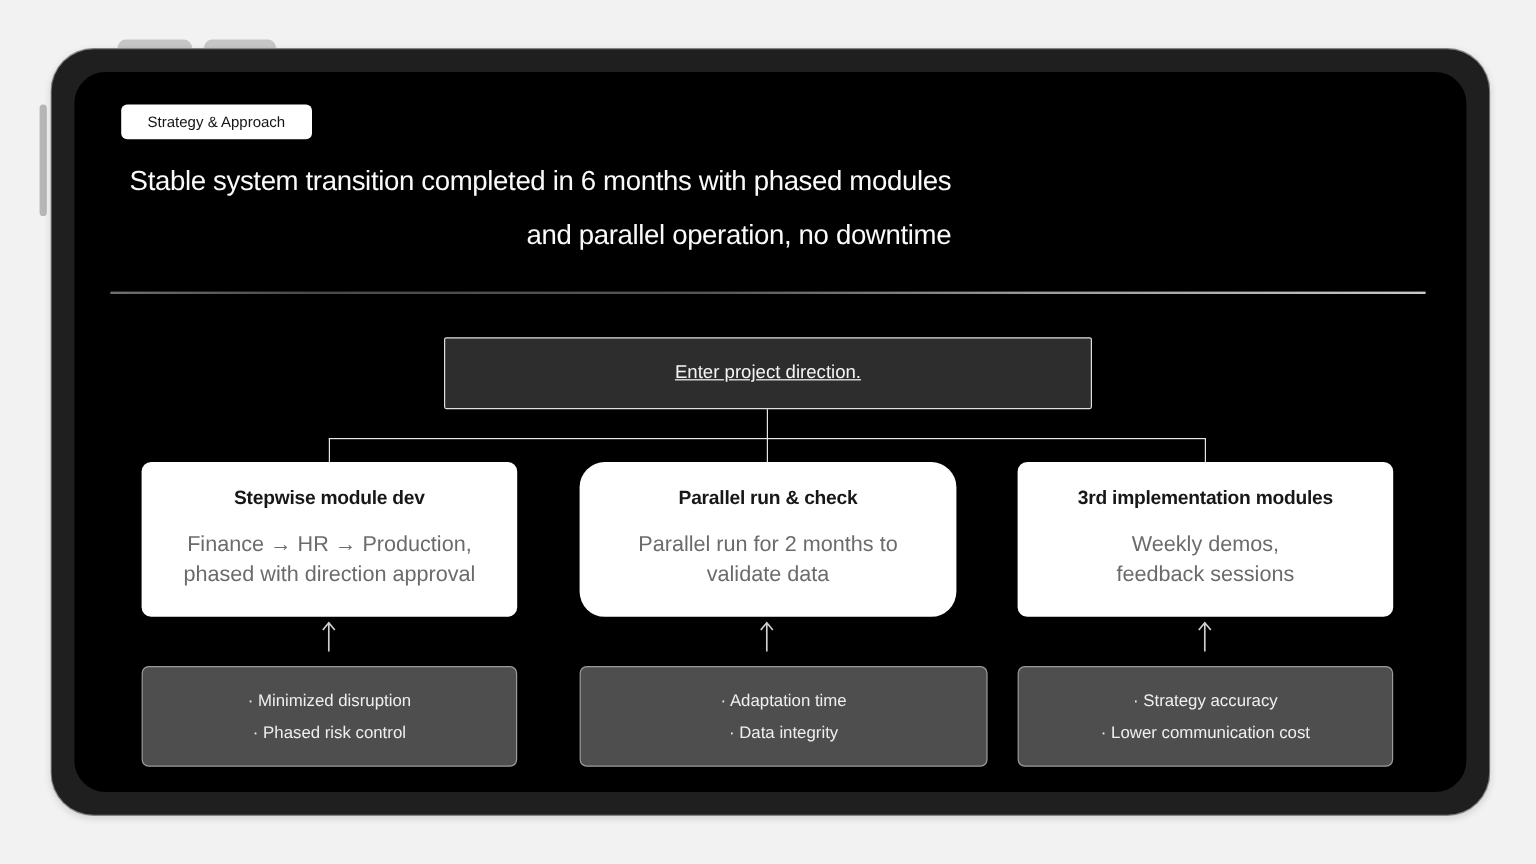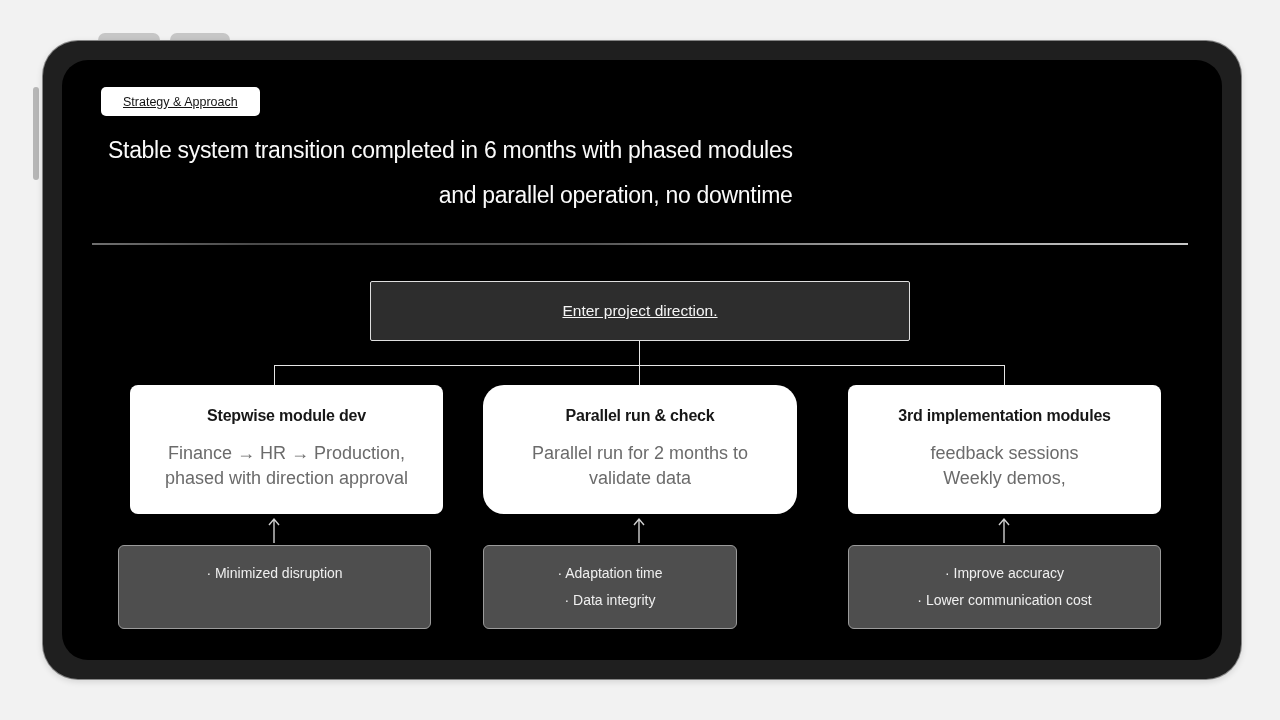--- a/index.html
+++ b/index.html
@@ -22,21 +22,21 @@
            background:#1f1f1f; border-radius:36px; z-index:2;
            border:1px solid rgba(255,255,255,0.45);
            box-shadow:0 2px 6px rgba(0,0,0,0.12); }
   #screen { position:absolute; left:62px; top:60px; width:1160px; height:600px;
             background:#000; border-radius:26px; z-index:3; }
 
   
   #badge { position:absolute; left:39px; top:27px; height:29px; padding:0 22px;
            background:#ffffff; border-radius:5px; display:flex; align-items:center;
            justify-content:center; font-size:12.5px; color:#141414;
-           box-shadow:0 1px 3px rgba(0,0,0,0.4);text-decoration:underline; }
+           box-shadow:0 1px 3px rgba(0,0,0,0.4); }
 
   
   #title { position:absolute; left:46px; top:68px; color:#fafafa; font-size:23px;
            letter-spacing:-0.3px; line-height:45px; font-weight:400; white-space:nowrap;text-align:right; }
 
   
   #divider { position:absolute; left:30px; top:183px; width:1096px; height:2px;
              background:linear-gradient(to right,#6f6f6f 0%,#4a4a4a 15%,#555555 45%,
                         #9a9a9a 70%,#c8c8c8 100%); }
 
@@ -53,36 +53,36 @@
   #conn-v-left   { left:212px; top:305px; width:1px; height:20px; }
   #conn-v-mid    { left:577px; top:305px; width:1px; height:20px; }
   #conn-v-right  { left:942px; top:305px; width:1px; height:20px; }
 
   
   .card { position:absolute; top:325px; width:313px; height:129px; background:#ffffff;
           border-radius:8px; text-align:center; }
   .card-title { margin-top:22px; font-size:16px; font-weight:700; color:#171717;
                 letter-spacing:-0.2px; }
   .card-desc  { margin-top:16px; font-size:18px; color:#6b6b6b; line-height:25px; }
-  #card-0 { left:68px;  }
+  #card-0 { left:56px;  }
   #card-1 { left:421px; width:314px;border-radius:21px; }
   #card-2 { left:786px; }
 
   
   .up-arrow { position:absolute; top:457px; width:14px; height:27px; }
   #arrow-0 { left:205px; }
   #arrow-1 { left:570px; }
   #arrow-2 { left:935px; }
 
   
-  .benefit { position:absolute; top:485px; width:313px; height:84px; background:#4e4e4e;
+  .benefit { position:absolute; top:495px; width:313px; height:84px; background:#4e4e4e;
              border:1px solid #9b9b9b; border-radius:6px; text-align:center;
              color:#efefef; font-size:14px; line-height:27px; padding-top:14px; }
   #benefit-0 { left:56px;  }
-  #benefit-1 { left:421px; width:254px; }
+  #benefit-1 { left:421px; width:340px; }
   #benefit-2 { left:786px; }
 </style>
 </head>
 <body>
 
 <div id="stage">
 
   <div class="bg-tab" id="bg-tab-1"></div>
   <div class="bg-tab" id="bg-tab-2"></div>
   <div id="side-button"></div>
@@ -120,43 +120,44 @@
       <div class="card-title">Parallel run &amp; check</div>
       <div class="card-desc">
         <div>Parallel run for 2 months to</div>
         <div>validate data</div>
       </div>
     </div>
 
     <div class="card" id="card-2">
       <div class="card-title">3rd implementation modules</div>
       <div class="card-desc">
+        <div>Weekly demos,</div>
         <div>feedback sessions</div>
-        <div>Weekly demos,</div>
       </div>
     </div>
 
     <svg class="up-arrow" id="arrow-0" viewBox="0 0 14 27">
       <path d="M7 26 L7 3 M2 8 L7 2 L12 8" fill="none" stroke="#cfcfcf" stroke-width="1.4"></path>
     </svg>
     <svg class="up-arrow" id="arrow-1" viewBox="0 0 14 27">
       <path d="M7 26 L7 3 M2 8 L7 2 L12 8" fill="none" stroke="#cfcfcf" stroke-width="1.4"></path>
     </svg>
     <svg class="up-arrow" id="arrow-2" viewBox="0 0 14 27">
       <path d="M7 26 L7 3 M2 8 L7 2 L12 8" fill="none" stroke="#cfcfcf" stroke-width="1.4"></path>
     </svg>
 
     <div class="benefit" id="benefit-0">
       <div>· Minimized disruption</div>
+      <div>· Phased risk control</div>
     </div>
 
     <div class="benefit" id="benefit-1">
       <div>· Adaptation time</div>
       <div>· Data integrity</div>
     </div>
 
     <div class="benefit" id="benefit-2">
-      <div>· Improve accuracy</div>
+      <div>· Strategy accuracy</div>
       <div>· Lower communication cost</div>
     </div>
 
   </div>
 </div>
 
 </body></html>

